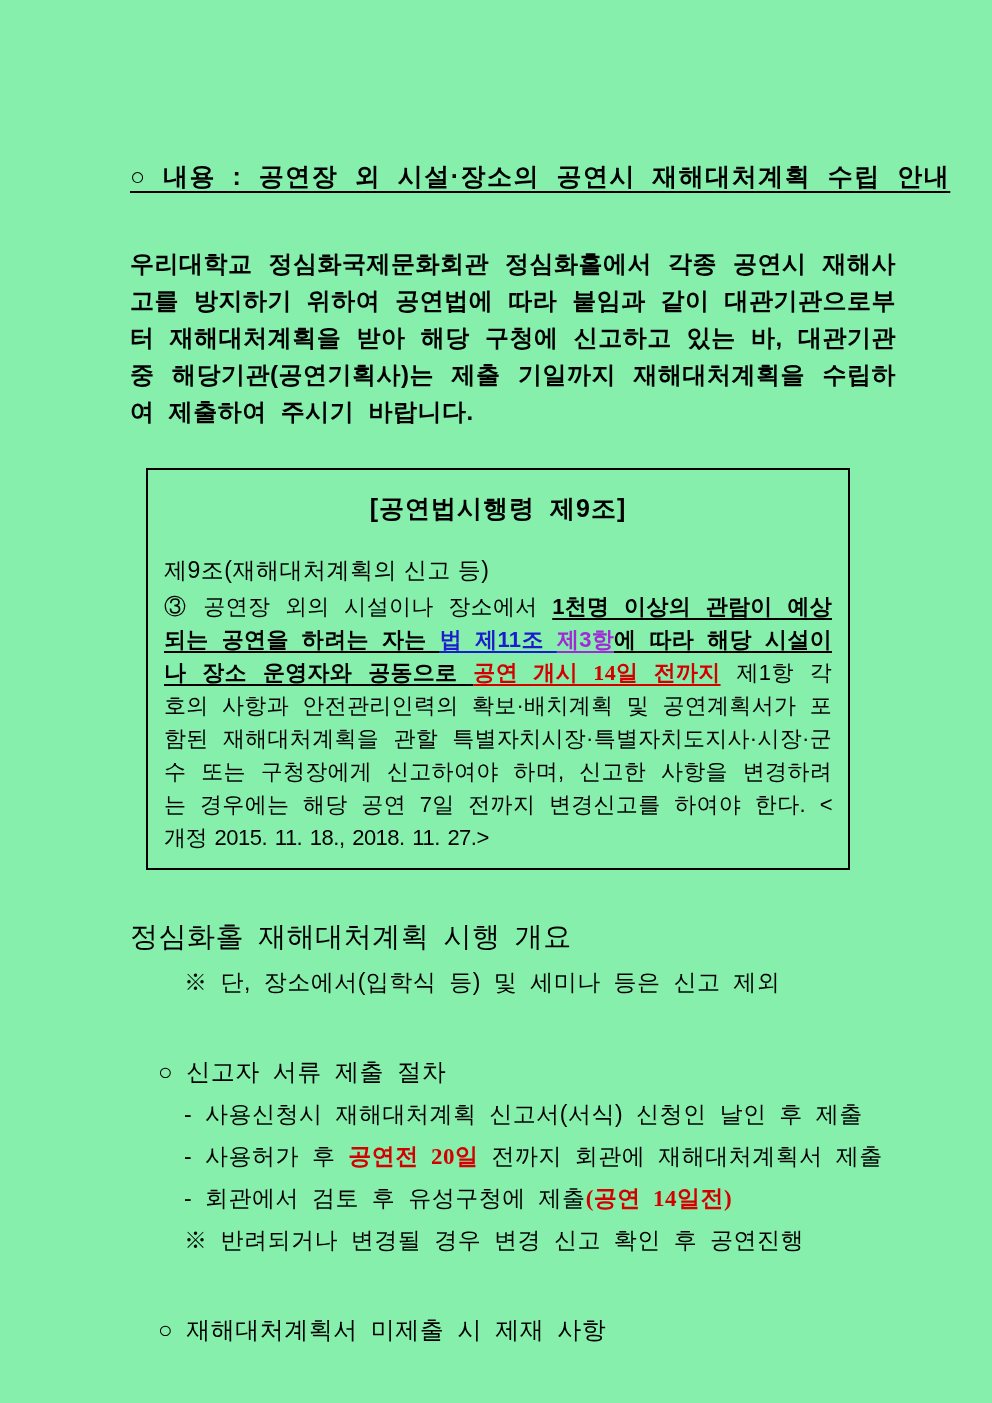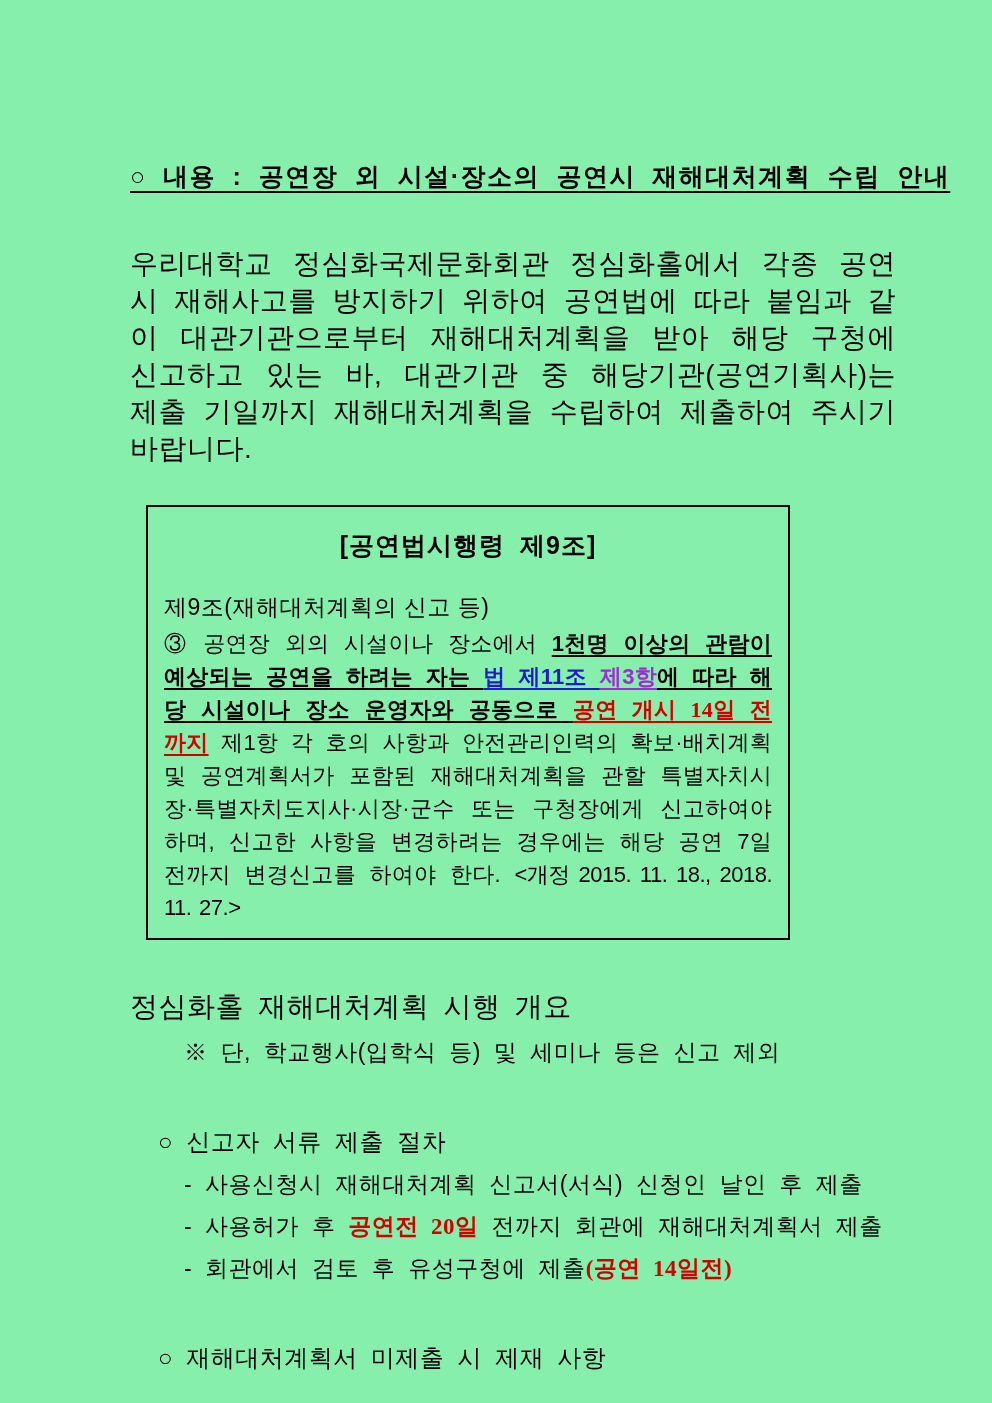--- a/index.html
+++ b/index.html
@@ -27,30 +27,31 @@
     text-align: center;
     letter-spacing: 1.5px;
     word-spacing: 8px;
     text-decoration: underline;
     text-underline-offset: 6px;
     white-space: nowrap;
   }
 
   .intro {
     margin: 52px 0 0 0;
-    font-size: 28px;
+    font-size: 24px;
     line-height: 37px;
     text-align: justify;
     word-spacing: 7px;
     letter-spacing: 0.5px;
+    font-weight: bold;
   }
 
   .law-box {
     margin: 38px 0 0 16px;
-    width: 644px;
+    width: 704px;
     box-sizing: border-box;
     border: 2px solid #000000;
     padding: 16px 16px 14px 16px;
   }
   .law-title {
     text-align: center;
     font-size: 25px;
     font-weight: bold;
     letter-spacing: 1px;
     word-spacing: 7px;
@@ -107,22 +108,23 @@
   <p class="intro">우리대학교 정심화국제문화회관 정심화홀에서 각종 공연시 재해사고를 방지하기 위하여 공연법에 따라 붙임과 같이 대관기관으로부터 재해대처계획을 받아 해당 구청에 신고하고 있는 바, 대관기관 중 해당기관(공연기획사)는 제출 기일까지 재해대처계획을 수립하여 제출하여 주시기 바랍니다.</p>
 
   <div class="law-box">
     <div class="law-title">[공연법시행령 제9조]</div>
     <div class="law-article">제9조(재해대처계획의 신고 등)</div>
     <p class="law-body"><span>③ 공연장 외의 시설이나 장소에서 </span><span class="b u">1천명 이상의 관람이 예상되는 공연을 하려는 자는 </span><span class="b u blue">법 제11조 </span><span class="b u purple">제3항</span><span class="b u">에 따라 해당 시설이나 장소 운영자와 공동으로 </span><span class="b u red">공연 개시 14일 전까지</span><span> 제1항 각 호의 사항과 안전관리인력의 확보·배치계획 및 공연계획서가 포함된 재해대처계획을 관할 특별자치시장·특별자치도지사·시장·군수 또는 구청장에게 신고하여야 하며, 신고한 사항을 변경하려는 경우에는 해당 공연 7일 전까지 변경신고를 하여야 한다.  </span><span class="cond">&lt;개정 2015. 11. 18., 2018. 11. 27.&gt;</span></p>
   </div>
 
   <div class="ov-heading">정심화홀 재해대처계획 시행 개요</div>
 
-  <div class="line lvl2 mt-item">※ 단, 학교행사(입학식 등) 및 세미나 등은 신고 제외</div>
+  <div class="line lvl2 mt-item">※ 단, 장소에서(입학식 등) 및 세미나 등은 신고 제외</div>
 
   <div class="line lvl1 mt-section2">○ 신고자 서류 제출 절차</div>
   <div class="line lvl2 mt-item">- 사용신청시 재해대처계획 신고서(서식) 신청인 날인 후 제출</div>
   <div class="line lvl2 mt-item"><span>- 사용허가 후 </span><span class="b red">공연전 20일</span><span> 전까지 회관에 재해대처계획서 제출</span></div>
   <div class="line lvl2 mt-item"><span>- 회관에서 검토 후 유성구청에 제출</span><span class="b red">(공연 14일전)</span></div>
+  <div class="line lvl2 mt-item">※ 반려되거나 변경될 경우 변경 신고 확인 후 공연진행</div>
 
   <div class="line lvl1 mt-section2">○ 재해대처계획서 미제출 시 제재 사항</div>
 
 </div>
 
 </body></html>

